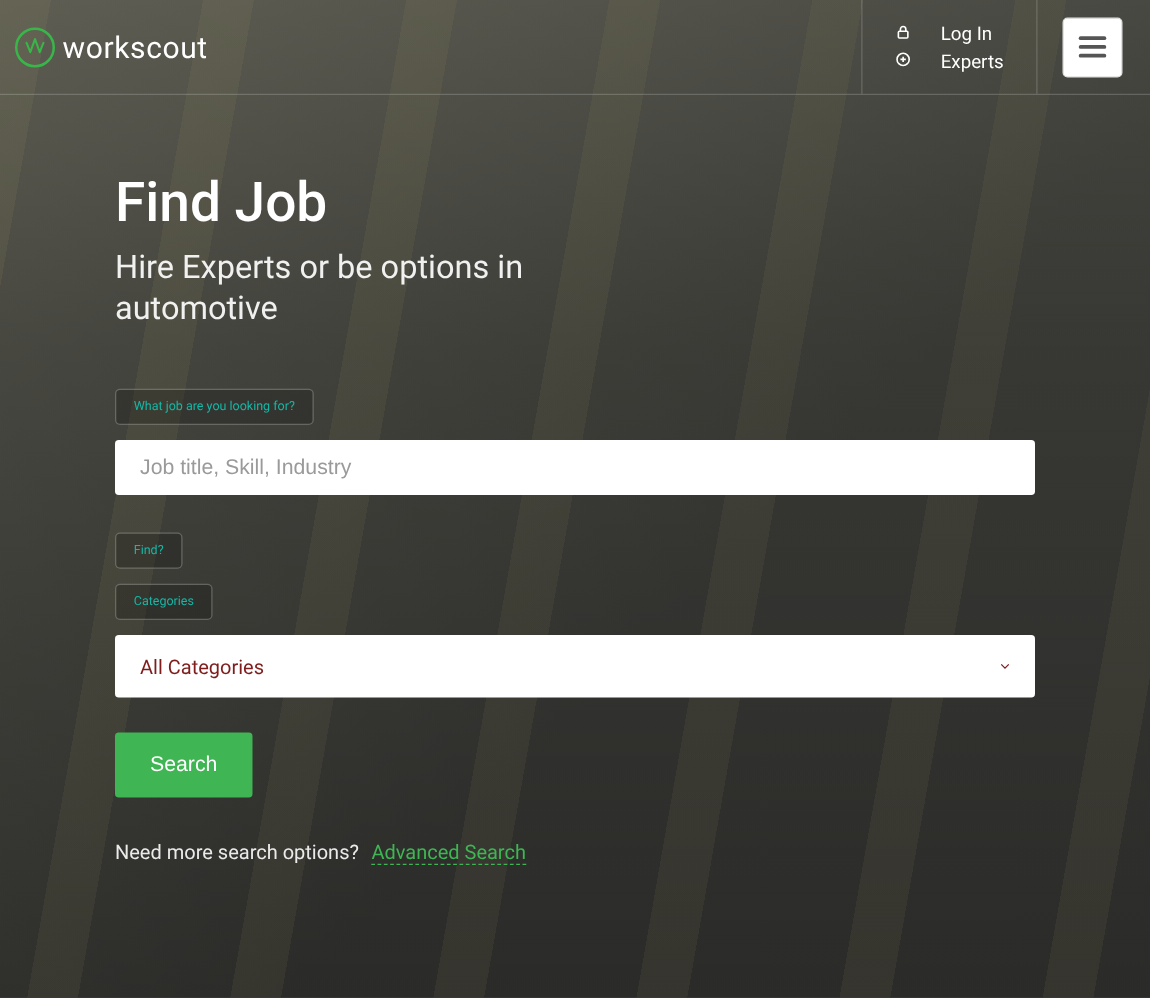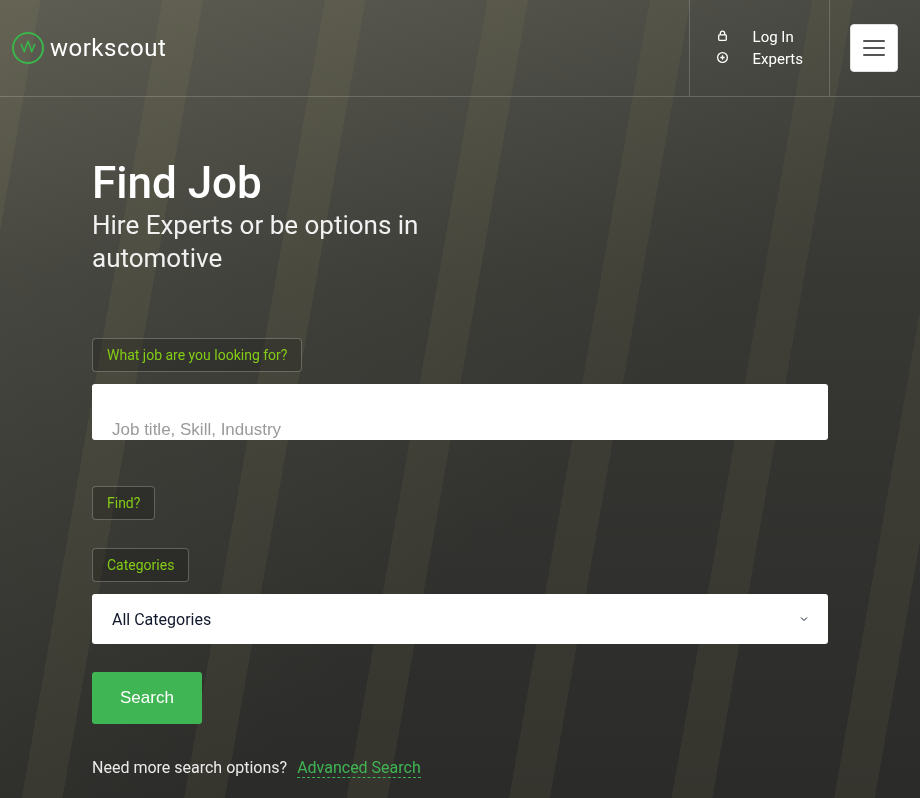--- a/index.html
+++ b/index.html
@@ -17,21 +17,21 @@
       background:
         linear-gradient(135deg, rgba(80,80,70,0.5) 0%, rgba(40,40,40,0.55) 60%),
         repeating-linear-gradient(100deg, rgba(200,190,100,0.15) 0 40px, rgba(0,0,0,0) 40px 160px),
         linear-gradient(180deg, #6b6b5e 0%, #4a4a42 35%, #3b3b36 70%, #2e2e2a 100%);
       filter: saturate(0.9);
     }
     .header {
       position: relative;
       display: flex;
       align-items: center;
-      height: 97px;
+      height: 76px;
       padding: 0 12px;
       border-bottom: 1px solid rgba(255,255,255,0.18);
     }
     .logo {
       display: flex;
       align-items: center;
       gap: 6px;
       color: #fff;
       font-size: 24px;
       letter-spacing: 0.5px;
@@ -105,47 +105,47 @@
     .hamburger div::after { top: 7px; }
 
     .content {
       position: relative;
       padding: 60px 92px 0 92px;
       color: #fff;
     }
     .title {
       font-size: 44px;
       font-weight: 500;
+      margin-bottom: 10px;
     }
     .subtitle {
       font-size: 26px;
       font-weight: 400;
       color: rgba(255,255,255,0.92);
       max-width: 420px;
       line-height: 1.25;
       margin-bottom: 48px;
     }
 
     .field-label {
       display: inline-block;
       background: rgba(0,0,0,0.2);
       border: 1px solid rgba(255,255,255,0.25);
       border-radius: 4px;
       padding: 8px 14px;
-      font-size: 14px;
-      color: #84cc16;
+      font-size: 10px;
+      color: #14b8a6;
       margin-bottom: 12px;
-      margin-top: 16px;
     }
     .input-wrap {
       background: #fff;
       border-radius: 3px;
-      height: 56px;
-      display: flex;
-      align-items: flex-end;
+      height: 44px;
+      display: flex;
+      align-items: center;
       padding: 0 20px;
       margin-bottom: 30px;
       position: relative;
     }
     .input-wrap input {
       border: none;
       outline: none;
       width: 100%;
       font-size: 17px;
       color: #444;
@@ -157,21 +157,21 @@
       background: #fff;
       border-radius: 3px;
       height: 50px;
       display: flex;
       align-items: center;
       padding: 0 20px;
       margin-bottom: 28px;
       position: relative;
       cursor: pointer;
     }
-    .select-wrap span { color: #0f172a; font-size: 16px; }
+    .select-wrap span { color: #7f1d1d; font-size: 16px; }
     .select-caret { position: absolute; right: 18px; color: #bbb; }
 
     .search-btn {
       background: #3fb553;
       color: #fff;
       border: none;
       border-radius: 3px;
       padding: 16px 28px;
       font-size: 17px;
       font-weight: 400;

